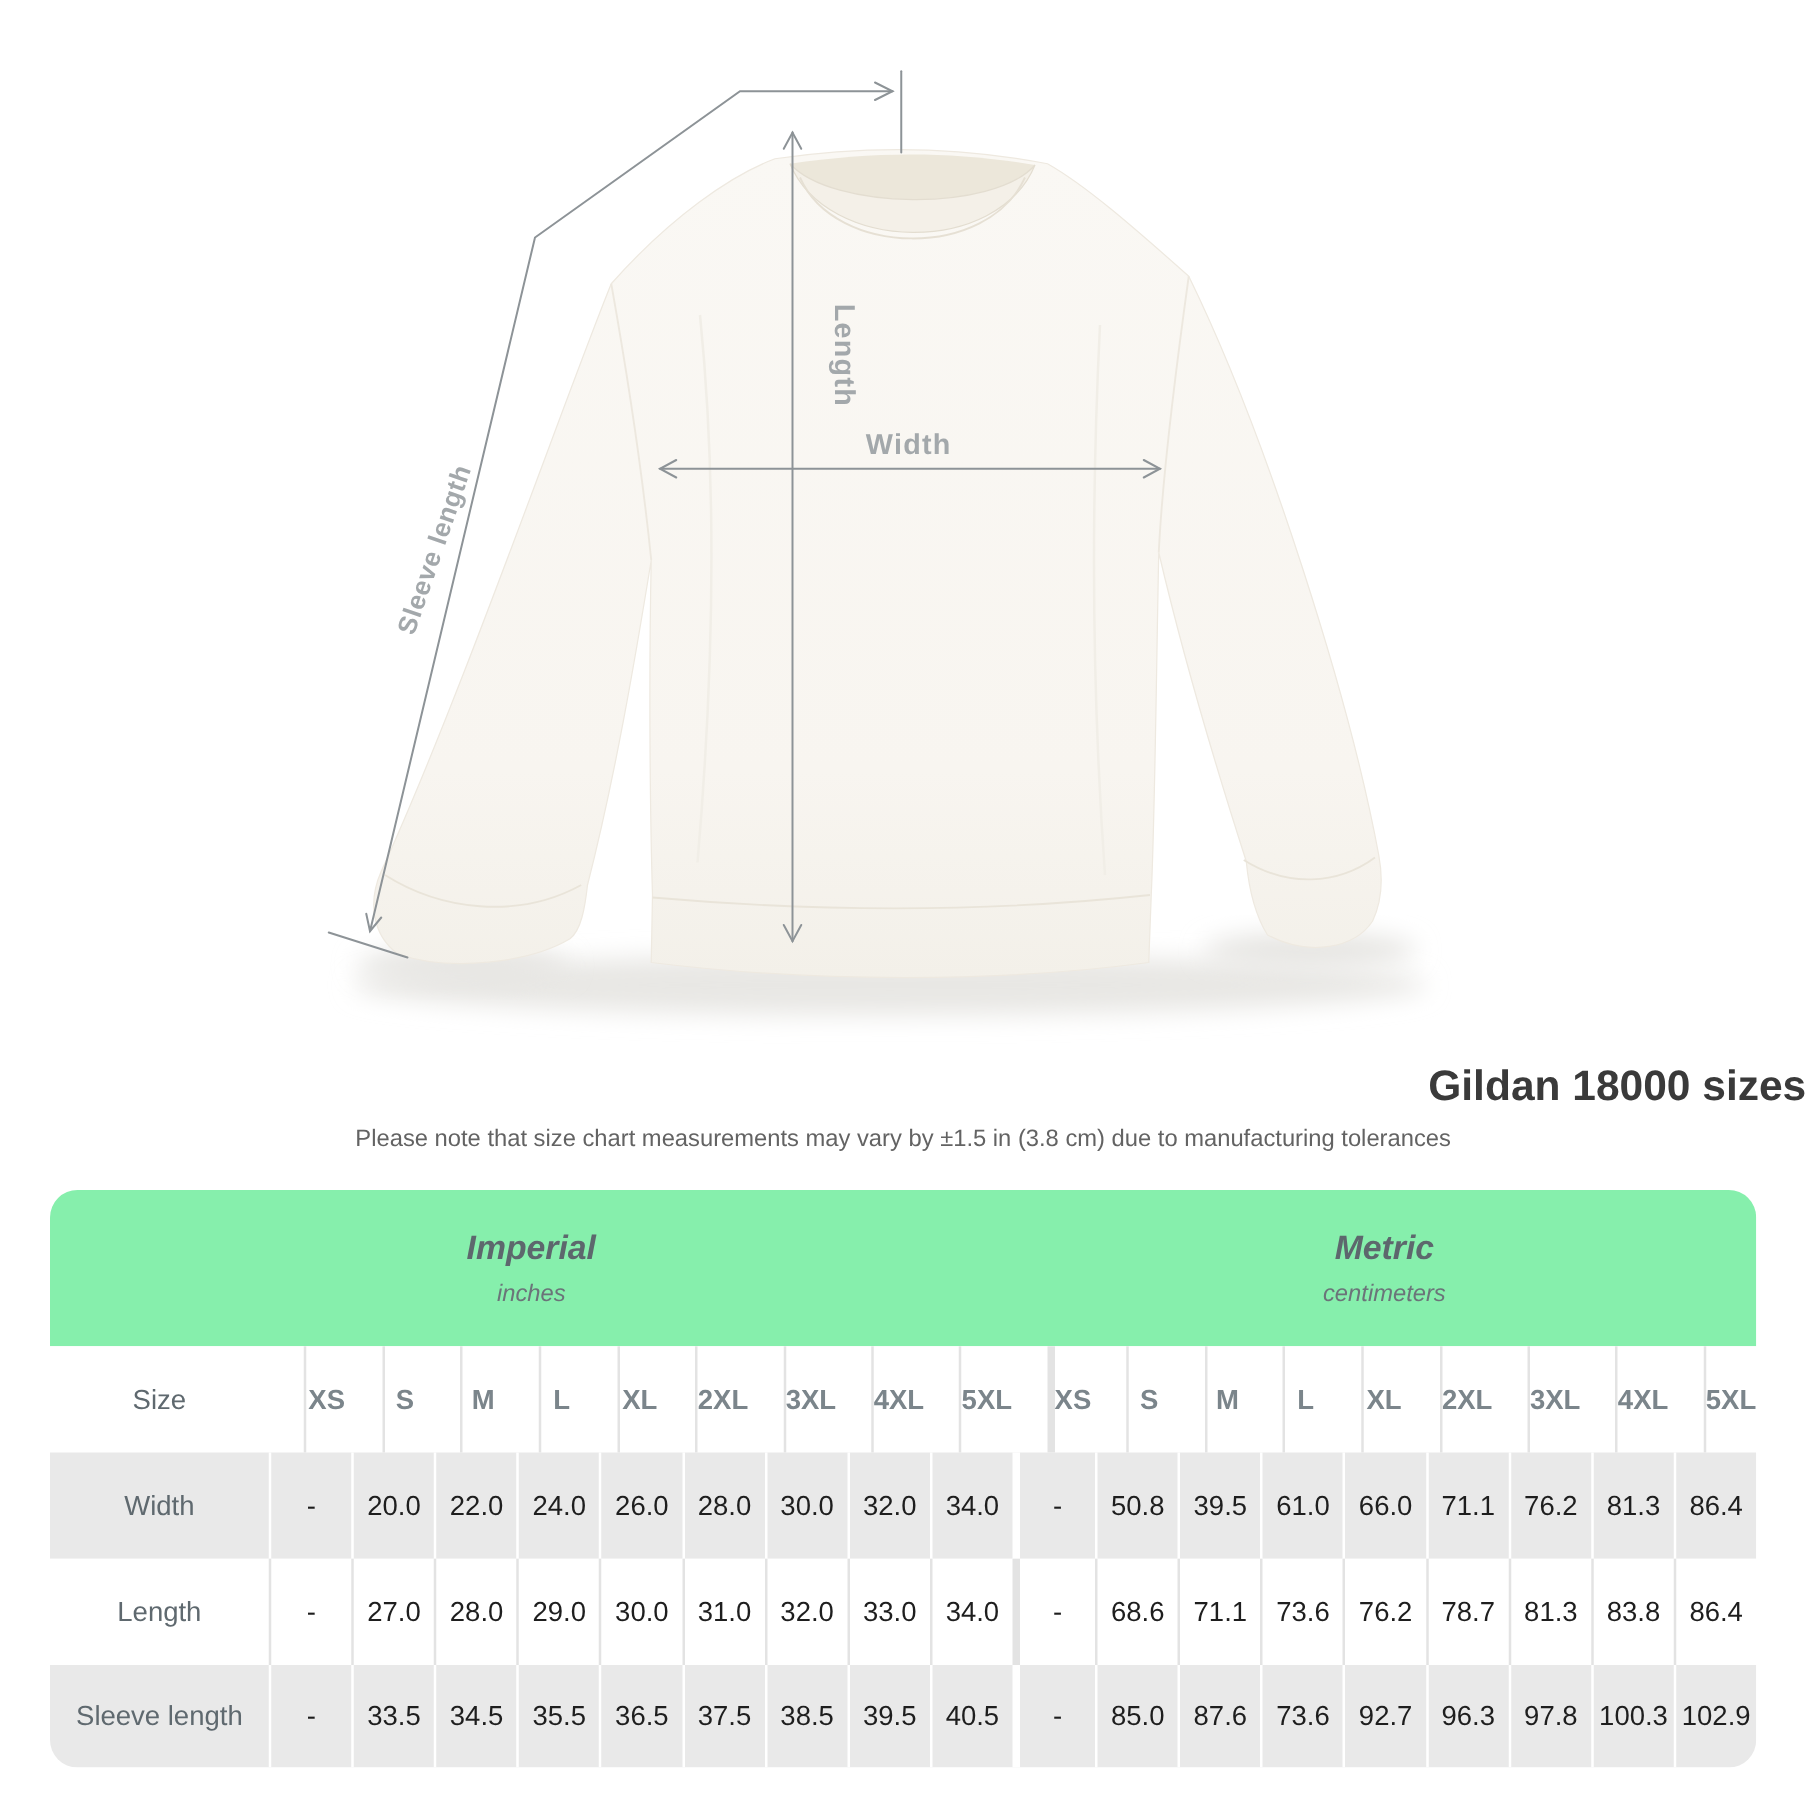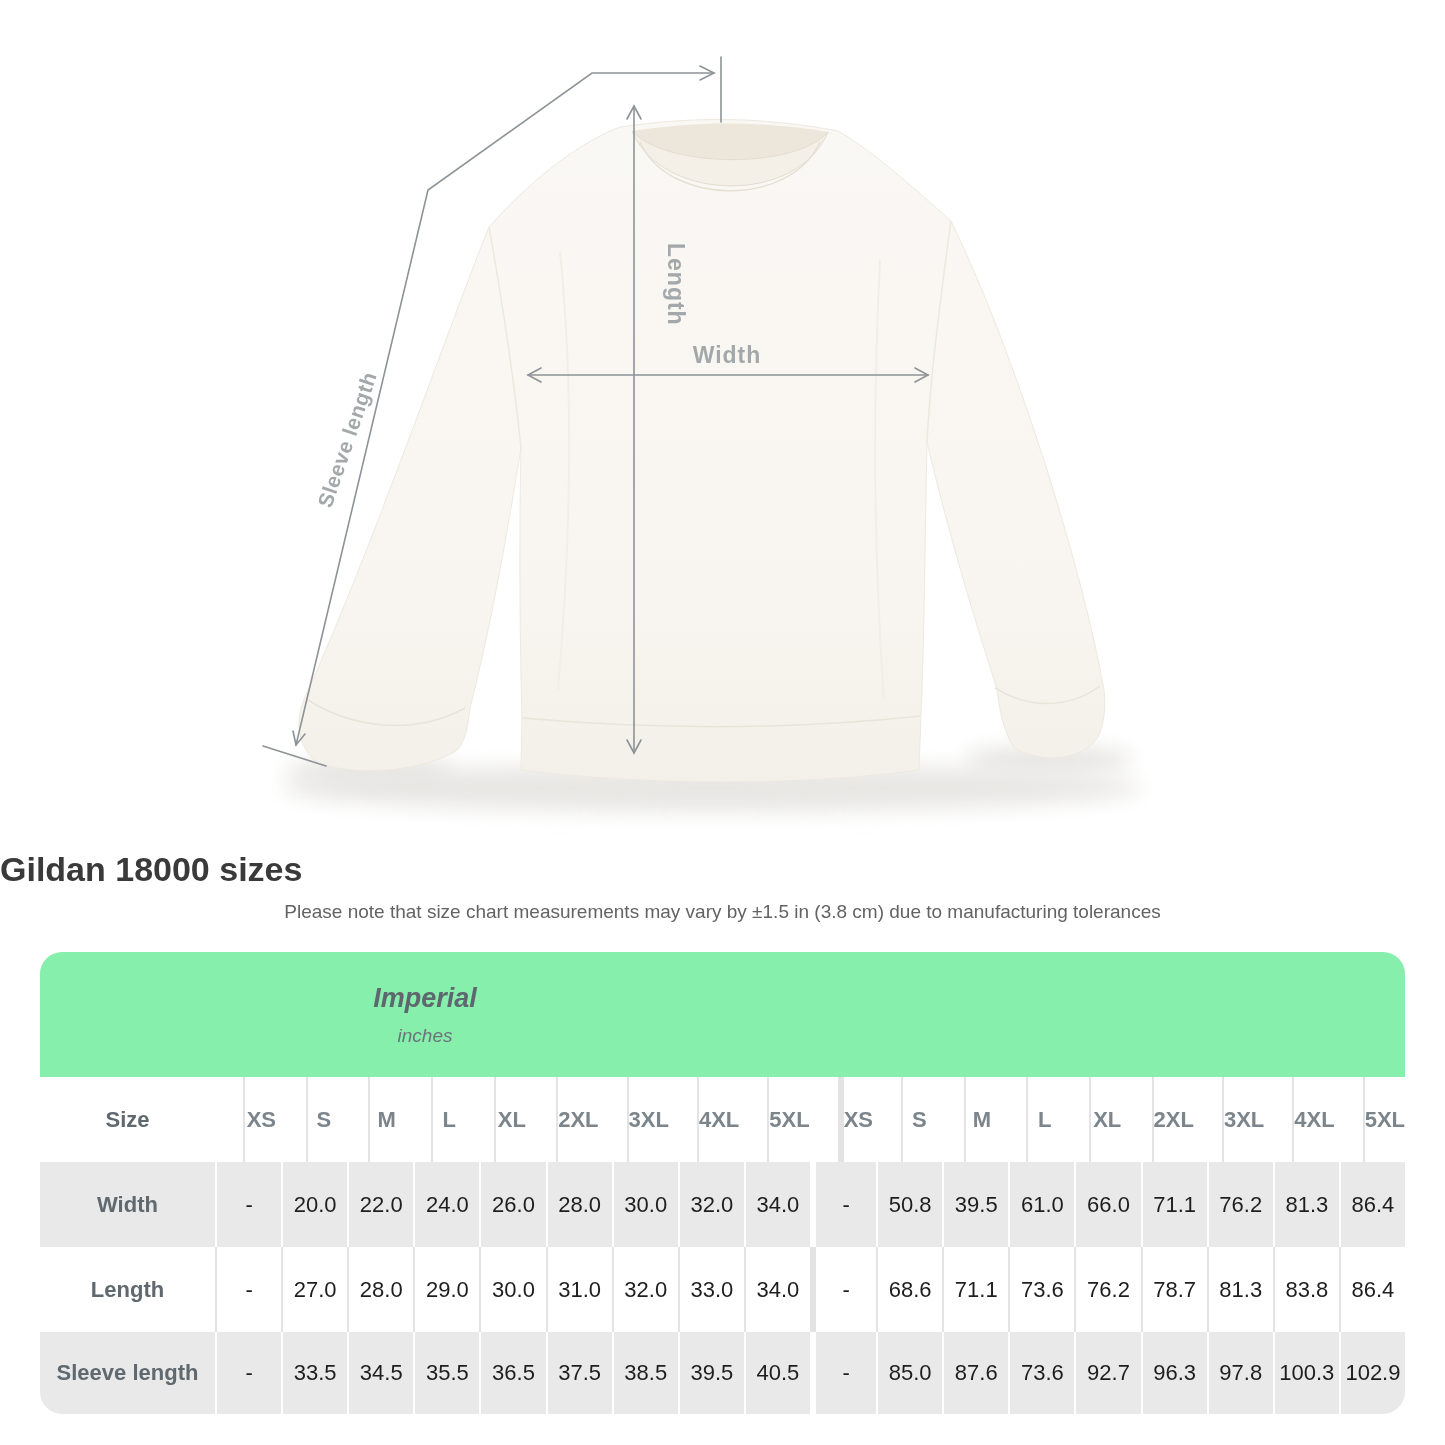--- a/index.html
+++ b/index.html
@@ -1,38 +1,38 @@
 <!DOCTYPE html>
 <html><head>
 <meta charset="utf-8">
 <style>
   html,body{margin:0;padding:0;background:#ffffff;}
   .page{position:relative;width:1445px;height:1445px;background:#ffffff;overflow:hidden;
         font-family:"Liberation Sans",sans-serif;}
   .stage{position:relative;width:1445px;height:838px;}
   .stage svg{display:block;}
 
-  .page-title{margin:14px 0 0;text-align:left;font-size:34px;font-weight:700;
+  .page-title{margin:14px 0 0;text-align:right;font-size:34px;font-weight:700;
               color:#3a3a3a;line-height:1.05;}
   .page-note{margin:13px 0 0;text-align:center;font-size:19px;
              color:#636363;line-height:1.2;}
 
   .size-table{width:1365px;margin:29px auto 0;border-radius:22px;overflow:hidden;}
   .unit-header{display:grid;grid-template-columns:770px 595px;height:125px;background:#86efac;}
   .unit-group{display:flex;flex-direction:column;align-items:center;justify-content:center;gap:11px;}
   .unit-name{font-size:27px;font-weight:700;font-style:italic;color:#5d676d;}
   .unit-sub{font-size:19px;font-style:italic;color:#6b7479;}
 
   .trow{display:grid;grid-template-columns:175px repeat(18,1fr);height:85px;}
   .trow.last{height:82px;}
   .trow.gray{background:#e9e9e9;--sep:#ffffff;}
   .trow.white{background:#ffffff;--sep:#e3e3e3;}
   .cell{display:flex;align-items:center;justify-content:center;
         border-left:2px solid var(--sep);font-size:22px;color:#1e1e1e;white-space:nowrap;}
-  .cell.rlabel{border-left:none;font-weight:700;color:#5f696f;font-size:22px;}
+  .cell.rlabel{border-left:none;font-weight:400;color:#5f696f;font-size:22px;}
   .cell.shead{font-weight:700;color:#7b858b;margin-left:28px;}
   .cell.msplit{border-left-width:6px;}
 </style>
 </head>
 <body>
 
 <div class="page">
 
   <div class="stage">
     <svg width="1445" height="838" viewBox="0 0 1445 838">
@@ -115,20 +115,24 @@
   </div>
 
   <h1 class="page-title">Gildan 18000 sizes</h1>
   <p class="page-note">Please note that size chart measurements may vary by ±1.5 in (3.8 cm) due to manufacturing tolerances</p>
 
   <div class="size-table">
     <div class="unit-header">
       <div class="unit-group">
         <div class="unit-name">Imperial</div>
         <div class="unit-sub">inches</div>
+      </div>
+      <div class="unit-group">
+        <div class="unit-name">Metric</div>
+        <div class="unit-sub">centimeters</div>
       </div>
     </div>
     <div id="table-body">
         <div class="trow white">
           <div class="cell rlabel">Size</div>
           <div class="cell shead">XS</div>
           <div class="cell shead">S</div>
           <div class="cell shead">M</div>
           <div class="cell shead">L</div>
           <div class="cell shead">XL</div>

